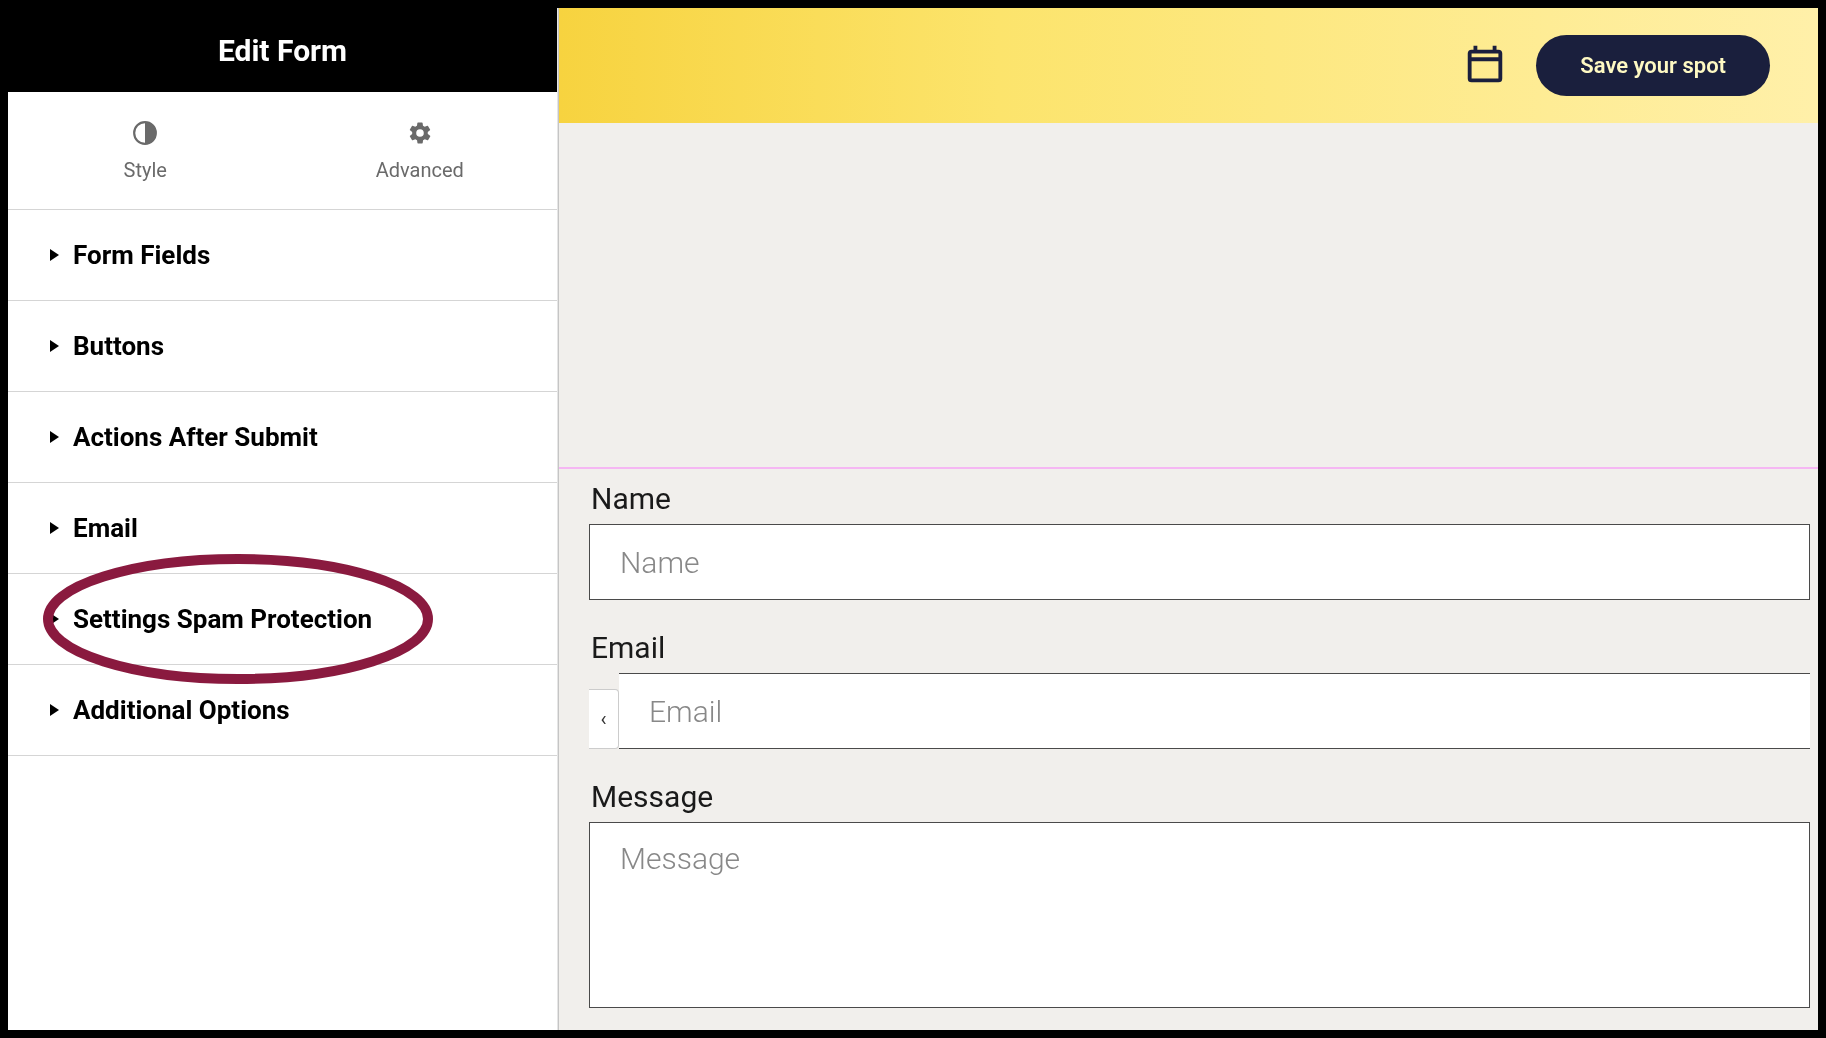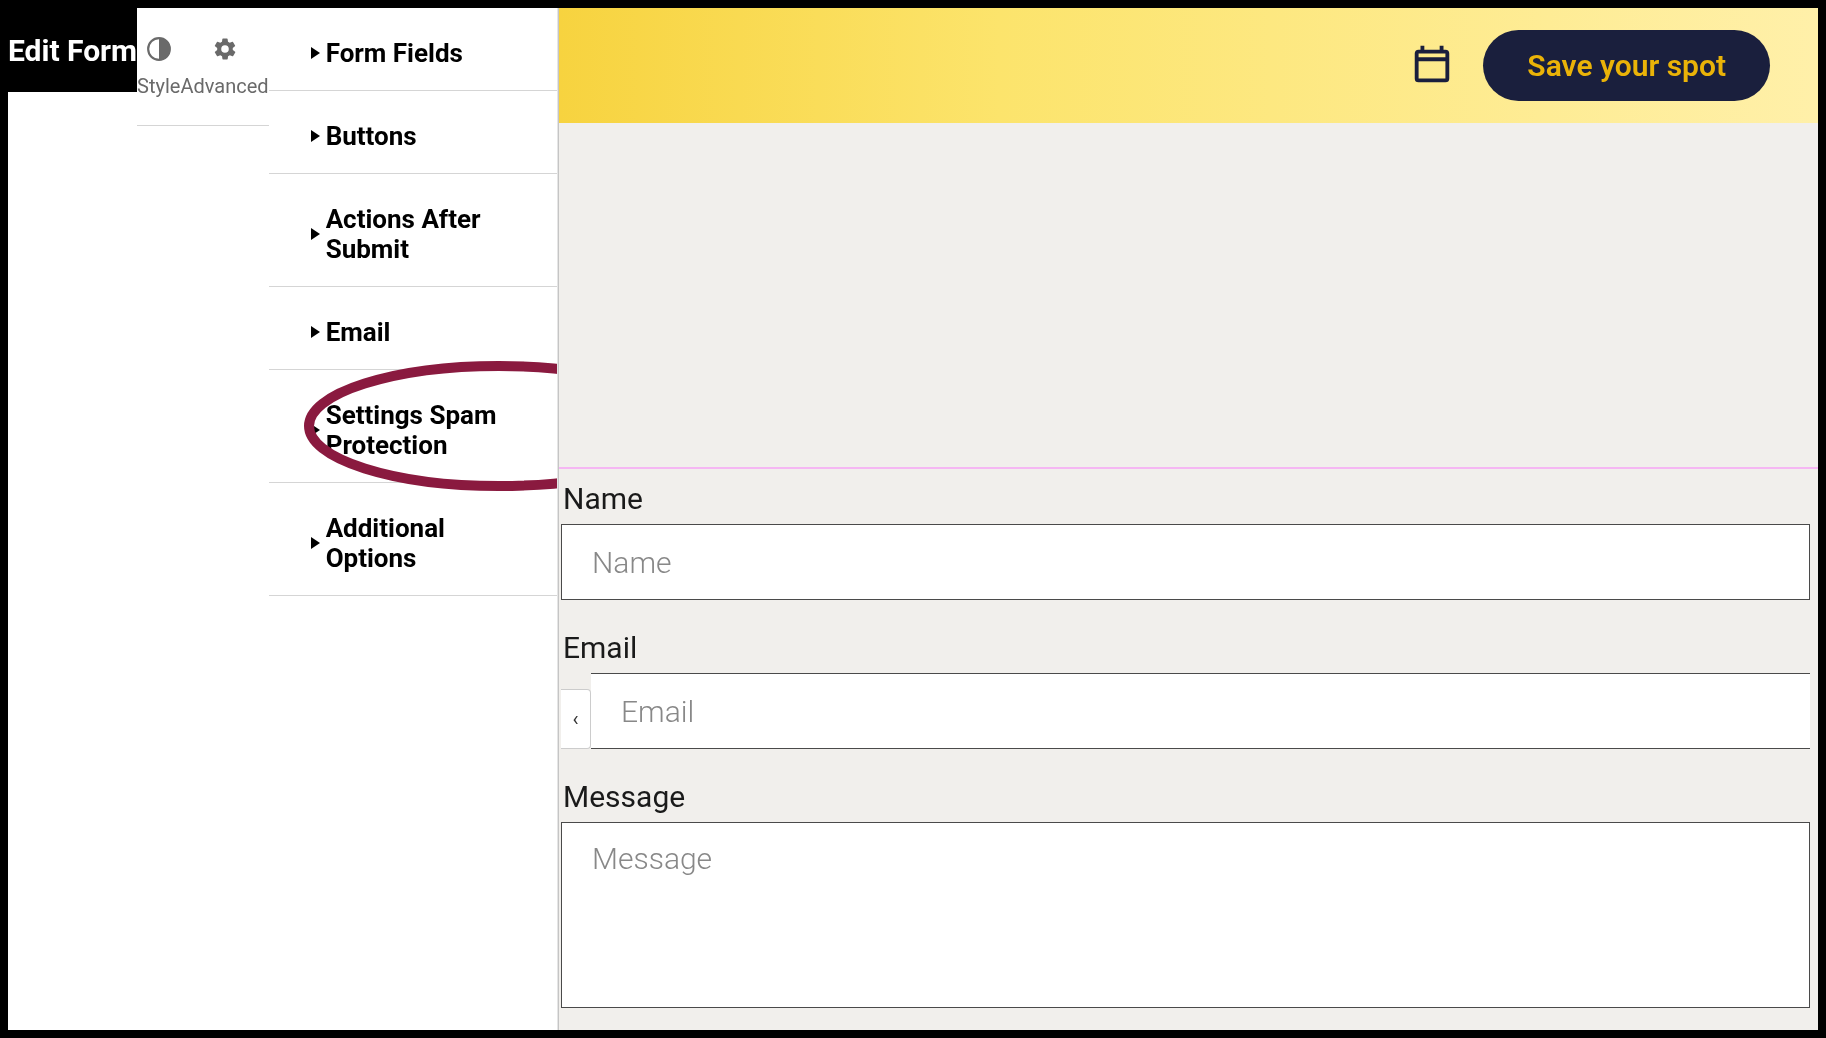--- a/index.html
+++ b/index.html
@@ -19,21 +19,21 @@
     border: 4px solid #000;
     margin: 0;
   }
 
   
   .sidebar {
     width: 550px;
     background: #fff;
     border-right: 1px solid #e5e5e5;
     display: flex;
-    flex-direction: row;
+    flex-direction: column;
     flex-shrink: 0;
   }
   .sidebar-header {
     background: #000;
     color: #fff;
     height: 84px;
     display: flex;
     align-items: center;
     justify-content: center;
     font-size: 30px;
@@ -64,24 +64,24 @@
     background: #000;
   }
   .tab.active { flex: 0 0 183px; } 
   .tab-icon { width: 26px; height: 26px; display: flex; align-items: center; justify-content: center; }
   .tab-icon svg { width: 26px; height: 26px; }
   .tab-label { font-size: 20px; }
 
   .sections { flex: 1; overflow-y: auto; }
   .section {
     border-bottom: 1px solid #d5d5d5;
-    padding: 30px 24px 22px 42px;
-    display: flex;
-    align-items: center;
-    gap: 6px;
+    padding: 30px 24px 30px 42px;
+    display: flex;
+    align-items: center;
+    gap: 14px;
     cursor: pointer;
     position: relative;
   }
   .section .caret {
     width: 0; height: 0;
     border-top: 6px solid transparent;
     border-bottom: 6px solid transparent;
     border-left: 9px solid #000;
     flex-shrink: 0;
   }
@@ -115,25 +115,25 @@
     background: linear-gradient(90deg, #f7d33f 0%, #fce46c 35%, #fff0a9 100%);
     display: flex;
     align-items: center;
     justify-content: flex-end;
     gap: 28px;
     padding-right: 48px;
   }
   .cal-icon svg { width: 46px; height: 46px; display: block; }
   .cta-btn {
     background: #1a1f3d;
-    color: #eab308;
+    color: #fef9c3;
     border: none;
     border-radius: 40px;
     padding: 18px 44px;
-    font-size: 30px;
+    font-size: 22px;
     font-weight: 600;
     cursor: pointer;
     font-family: inherit;
   }
 
   .spacer { height: 354px; }
   .pink-line { height: 2px; background: #f5b7f3; }
 
   .form-area { padding: 0 0 0 0; }
   .field-group { padding: 8px 0 18px 0; }
@@ -178,21 +178,21 @@
     height: 60px;
     display: flex;
     align-items: center;
     justify-content: center;
     font-size: 20px;
     color: #333;
     cursor: pointer;
     border-radius: 0 4px 4px 0;
   }
 
-  .form-inner { padding-left: 2px; padding-right: 8px; }
+  .form-inner { padding-left: 2px; padding-right: 8px; margin-left: 28px; }
 </style>
 </head>
 <body>
 
 <div class="outer">
   <div class="inner">
 
     <div class="sidebar">
       <div class="sidebar-header">Edit Form</div>
 

